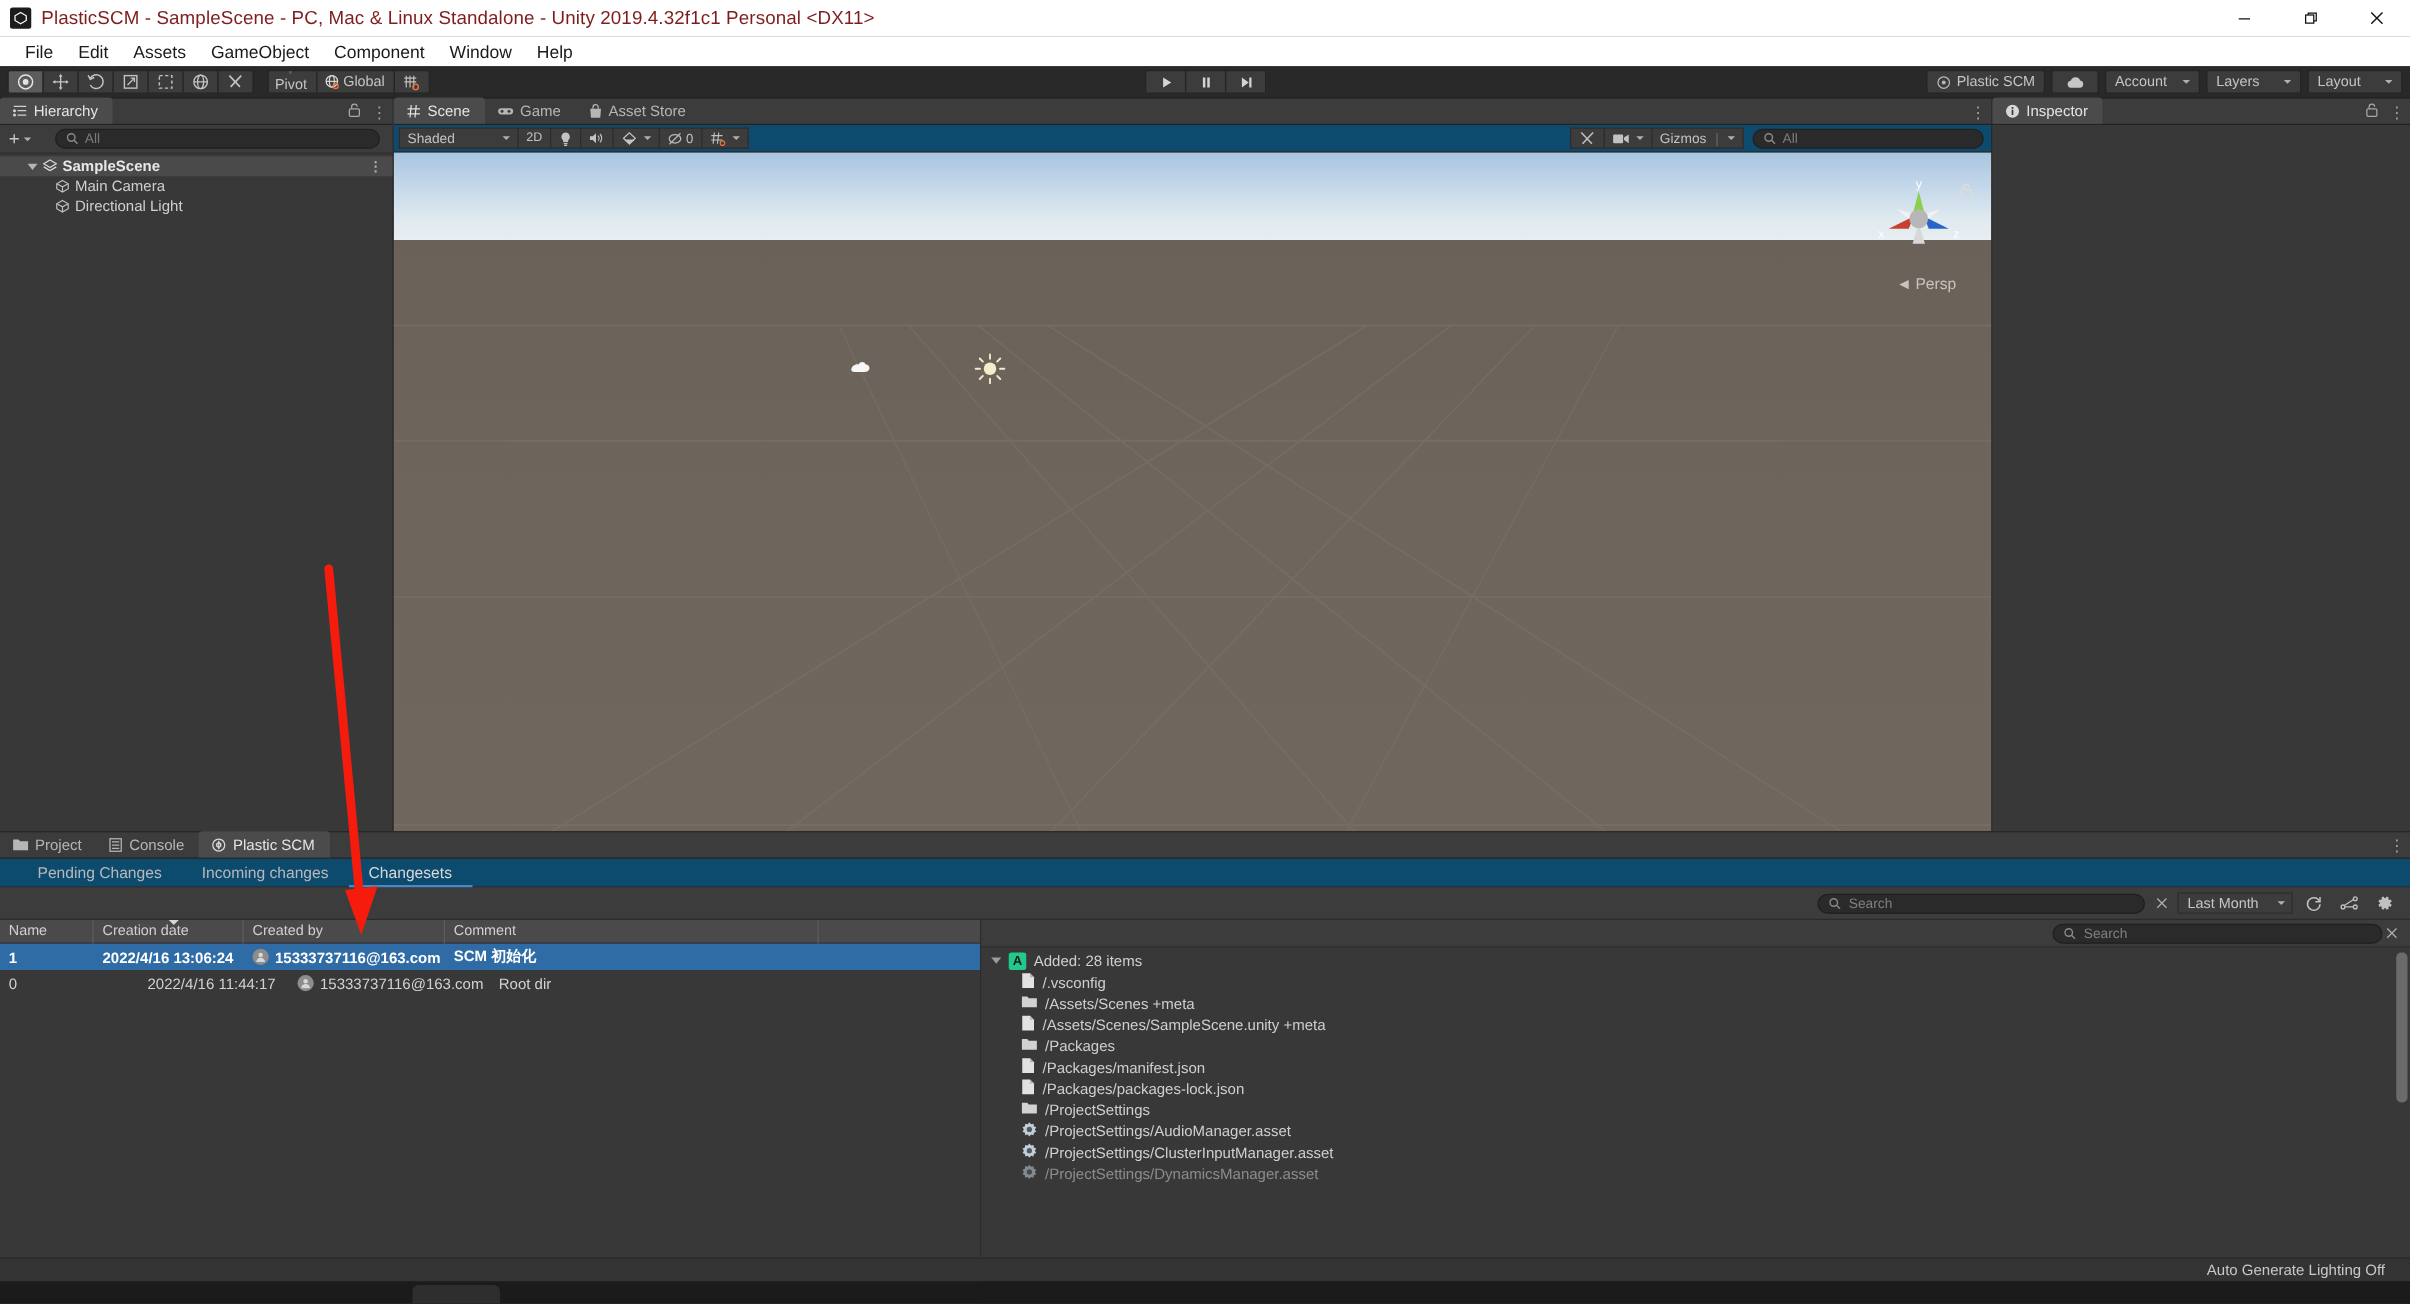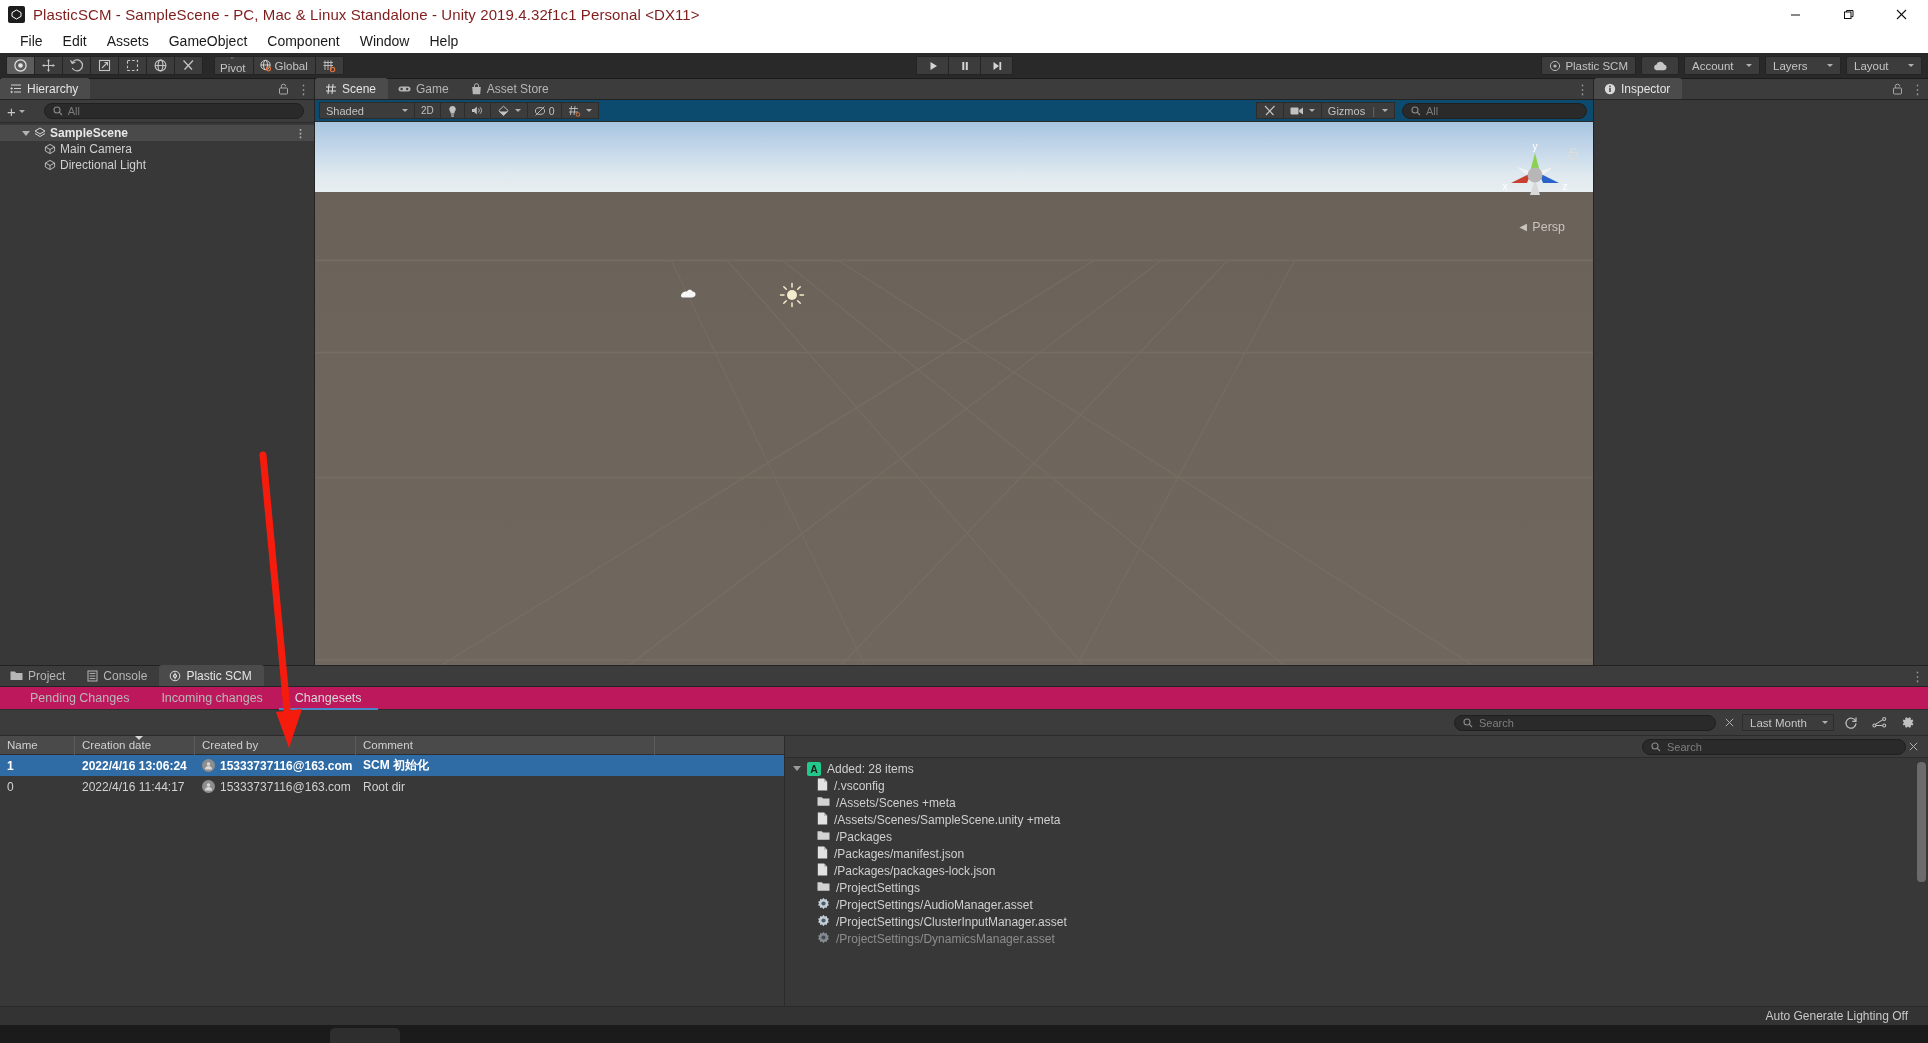--- a/index.html
+++ b/index.html
@@ -135,21 +135,21 @@
 
   
   .inspector { width:335px; background:#383838; border-left:1px solid #232323; display:flex; flex-direction:column;}
   .insp-body { flex:1; background:#383838; }
 
   
   .bottom-dock { position:absolute; left:0; right:0; bottom:0; height:378px; background:#383838;
                  border-top:1px solid #232323; display:flex; flex-direction:column;}
   .dock-tabbar { height:21px; background:#3c3c3c; display:flex; align-items:flex-end;
                  border-bottom:1px solid #232323; position:relative;}
-  .scm-subtabs { height:23px; background:#be185d; display:flex; align-items:center;
+  .scm-subtabs { height:23px; background:#0c4a6e; display:flex; align-items:center;
                  padding-left:14px; gap:0; border-bottom:1px solid #2c2c2c;}
   .scm-subtab { font-size:12.5px; color:#b8b8b8; padding:0 16px; height:23px;
                 display:flex; align-items:center; white-space:nowrap;}
   .scm-subtab.active { color:#d8d8d8; box-shadow: inset 0 -2px 0 #4a86c8; }
 
   .scm-toolbar { height:26px; background:#3c3c3c; display:flex; align-items:center;
                  justify-content:flex-end; gap:6px; padding-right:10px; border-bottom:1px solid #2b2b2b;
                  position:relative;}
   .scm-search {
     width:262px; height:16px; background:#2a2a2a; border:1px solid #1f1f1f; border-radius:8px;
@@ -751,21 +751,21 @@
                     <circle cx="4.5" cy="3" r="1.8"></circle>
                     <path d="M1 8.6a3.5 3.5 0 0 1 7 0z"></path>
                   </svg>
               </span>
               <span>15333737116@163.com</span>
             </div>
             <div class="cs-cell" style="width:299px;">SCM 初始化</div>
           </div>
           <div class="cs-row">
             <div class="cs-cell" style="width:75px;">0</div>
-            <div class="cs-cell" style="width:120px;">2022/4/16 11:44:17</div>
+            <div class="cs-cell" style="width:120px;margin-left:36px;">2022/4/16 11:44:17</div>
             <div class="cs-cell" style="width:161px;">
               <span class="avatar-dot">
                 <svg width="9" height="9" viewBox="0 0 9 9" fill="#d8d8d8">
                     <circle cx="4.5" cy="3" r="1.8"></circle>
                     <path d="M1 8.6a3.5 3.5 0 0 1 7 0z"></path>
                   </svg>
               </span>
               <span>15333737116@163.com</span>
             </div>
             <div class="cs-cell" style="width:299px;">Root dir</div>

